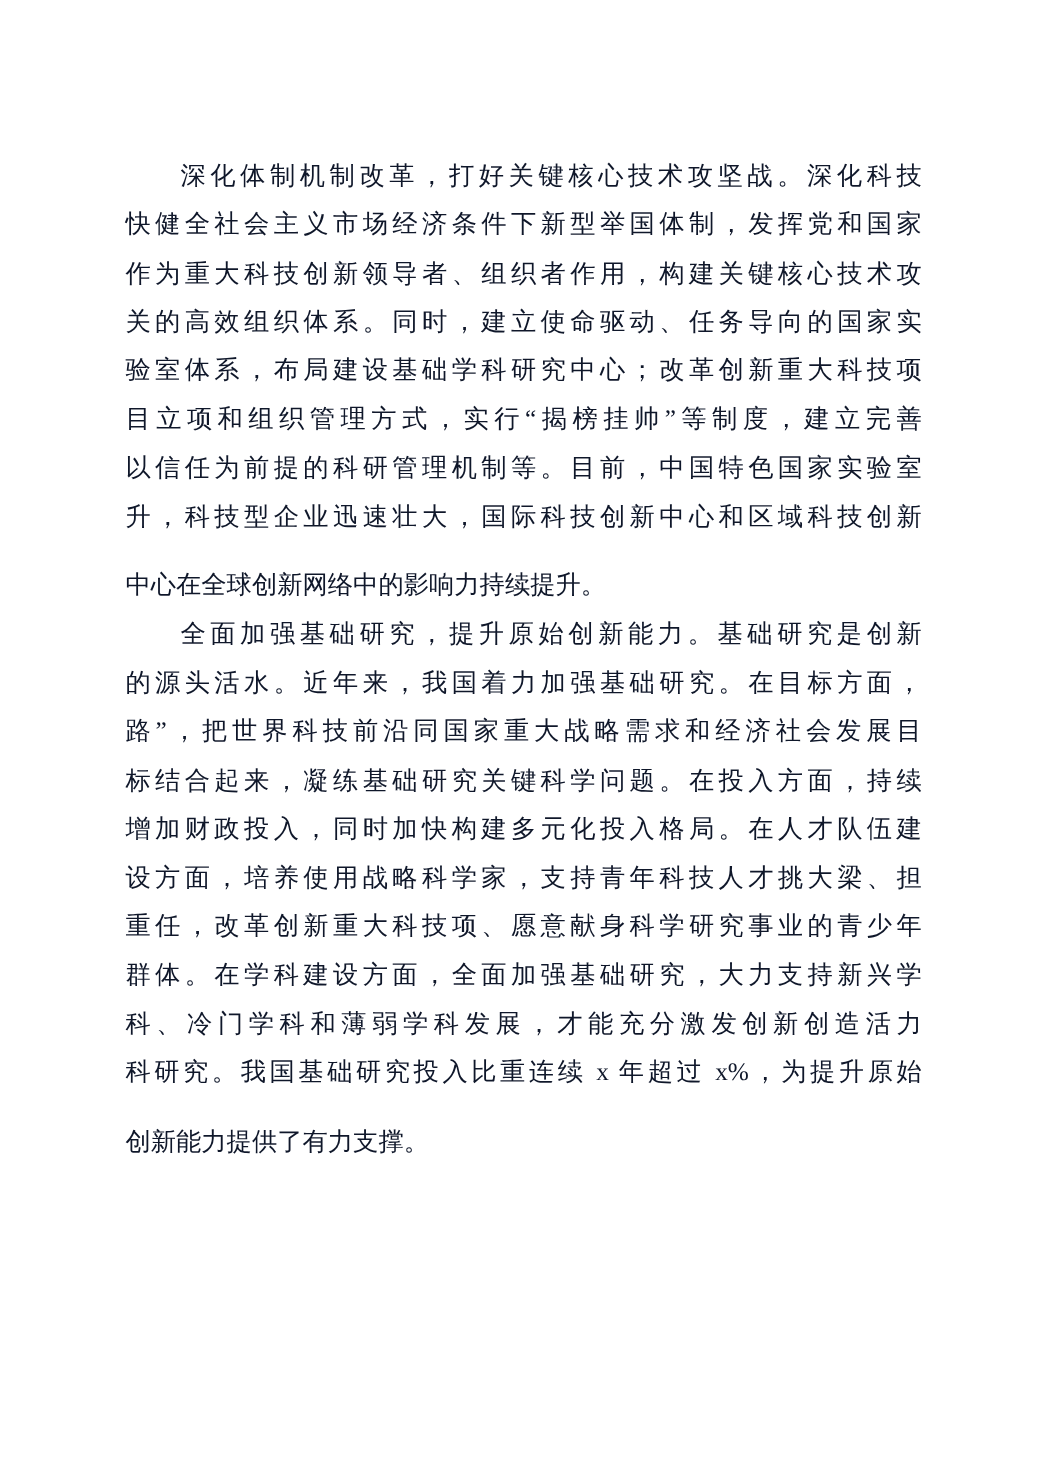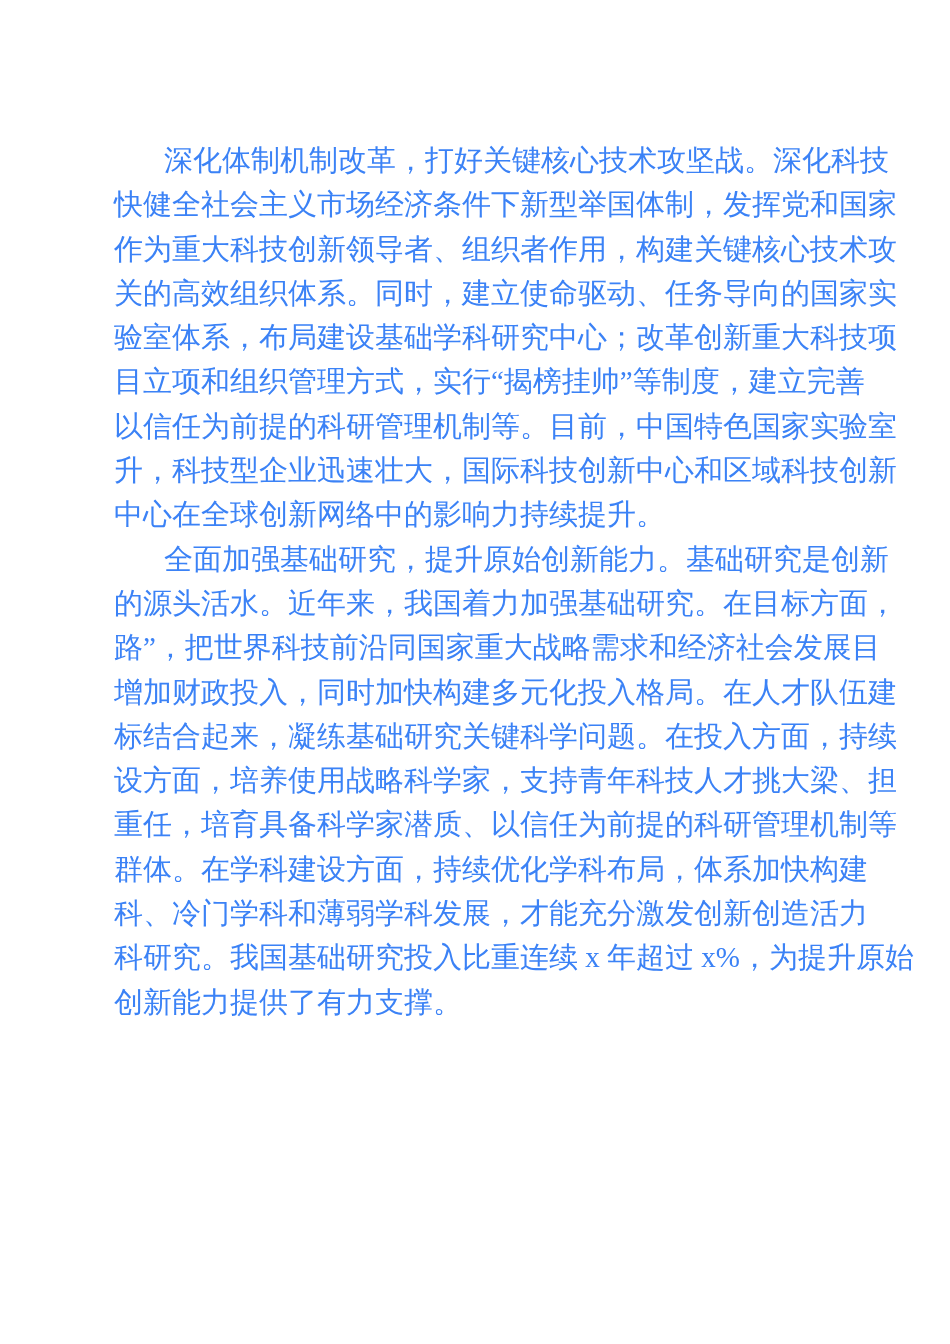--- a/index.html
+++ b/index.html
@@ -13,36 +13,37 @@
     width: 950px;
     height: 1344px;
     background: #ffffff;
     overflow: hidden;
   }
   .text-block {
     position: absolute;
     left: 114px;
     top: 138px;
     width: 724px;
-    font-size: 29px;
+    font-size: 23px;
     line-height: 44.3px;
-    color: #3b82f6;
+    color: #0f172a;
     font-weight: 400;
   }
   .para { margin: 0; }
   .line {
     text-align: justify;
     text-align-last: justify;
     white-space: nowrap;
     overflow: visible;
   }
   .line.indent { text-indent: 50px; }
   .line.para-last {
     text-align: right;
     text-align-last: left;
+    margin-top: 18px;
   }
 </style>
 </head>
 <body>
 
 <div class="page">
   <div class="text-block">
 
     <div class="para">
       <div class="line indent">深化体制机制改革，打好关键核心技术攻坚战。深化科技</div>
@@ -53,24 +54,24 @@
       <div class="line">目立项和组织管理方式，实行“揭榜挂帅”等制度，建立完善</div>
       <div class="line">以信任为前提的科研管理机制等。目前，中国特色国家实验室</div>
       <div class="line">升，科技型企业迅速壮大，国际科技创新中心和区域科技创新</div>
       <div class="line para-last">中心在全球创新网络中的影响力持续提升。</div>
     </div>
 
     <div class="para">
       <div class="line indent">全面加强基础研究，提升原始创新能力。基础研究是创新</div>
       <div class="line">的源头活水。近年来，我国着力加强基础研究。在目标方面，</div>
       <div class="line">路”，把世界科技前沿同国家重大战略需求和经济社会发展目</div>
+      <div class="line">标结合起来，凝练基础研究关键科学问题。在投入方面，持续</div>
       <div class="line">增加财政投入，同时加快构建多元化投入格局。在人才队伍建</div>
-      <div class="line">标结合起来，凝练基础研究关键科学问题。在投入方面，持续</div>
       <div class="line">设方面，培养使用战略科学家，支持青年科技人才挑大梁、担</div>
-      <div class="line">重任，培育具备科学家潜质、以信任为前提的科研管理机制等</div>
-      <div class="line">群体。在学科建设方面，持续优化学科布局，体系加快构建</div>
+      <div class="line">重任，改革创新重大科技项、愿意献身科学研究事业的青少年</div>
+      <div class="line">群体。在学科建设方面，全面加强基础研究，大力支持新兴学</div>
       <div class="line">科、冷门学科和薄弱学科发展，才能充分激发创新创造活力</div>
       <div class="line">科研究。我国基础研究投入比重连续 x 年超过 x%，为提升原始</div>
       <div class="line para-last">创新能力提供了有力支撑。</div>
     </div>
 
   </div>
 </div>
 
 </body></html>

